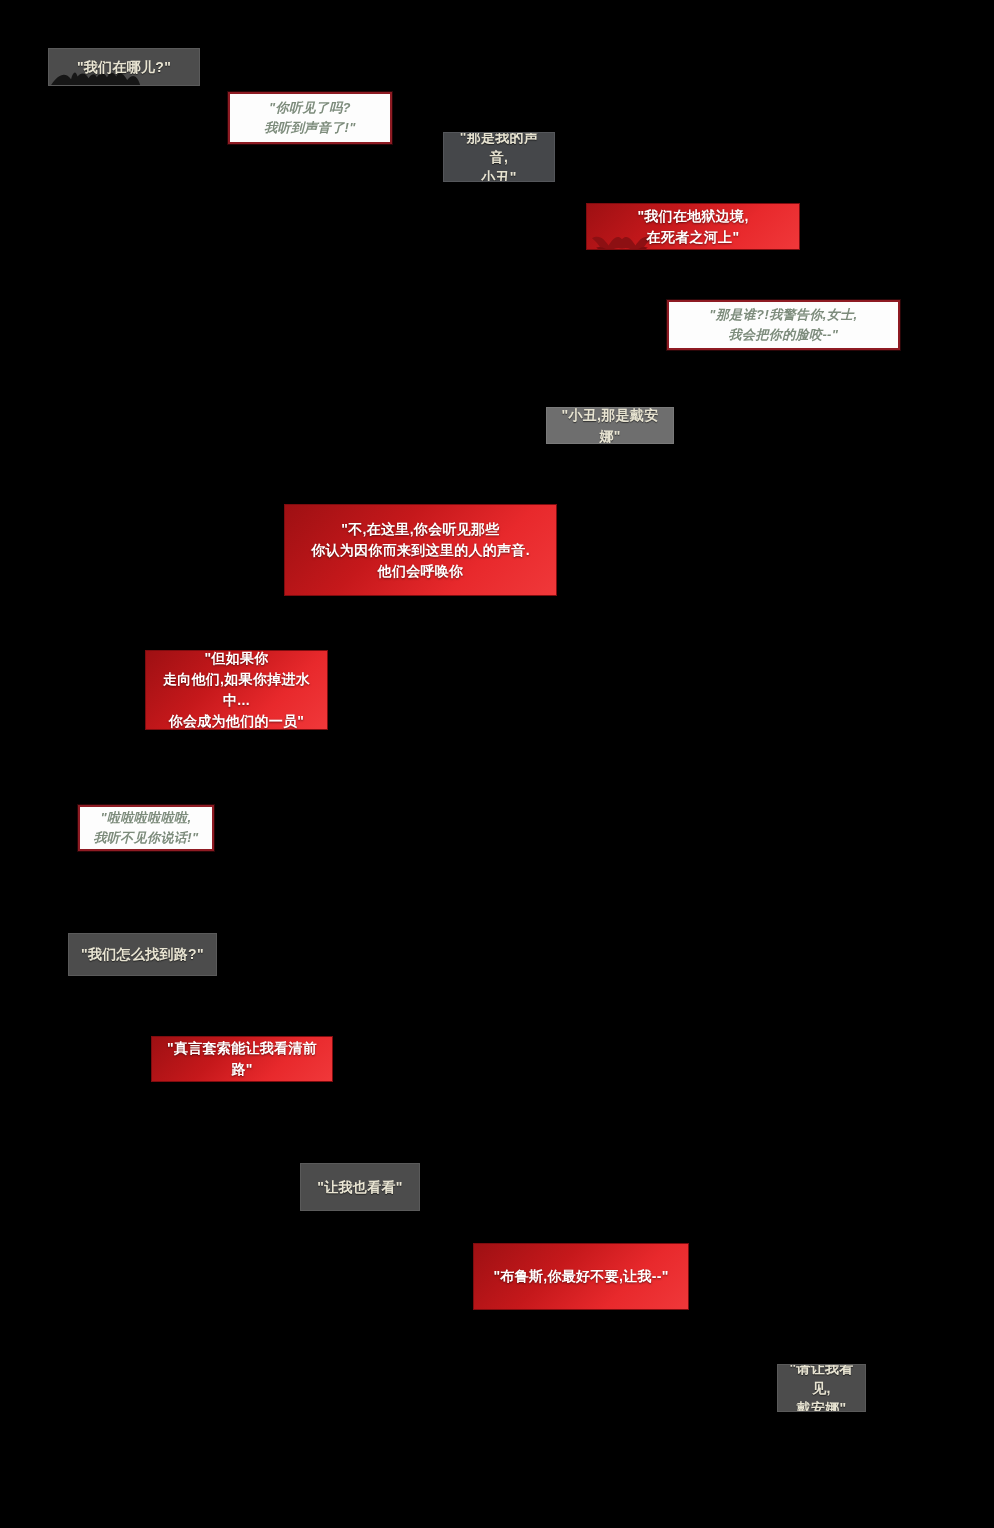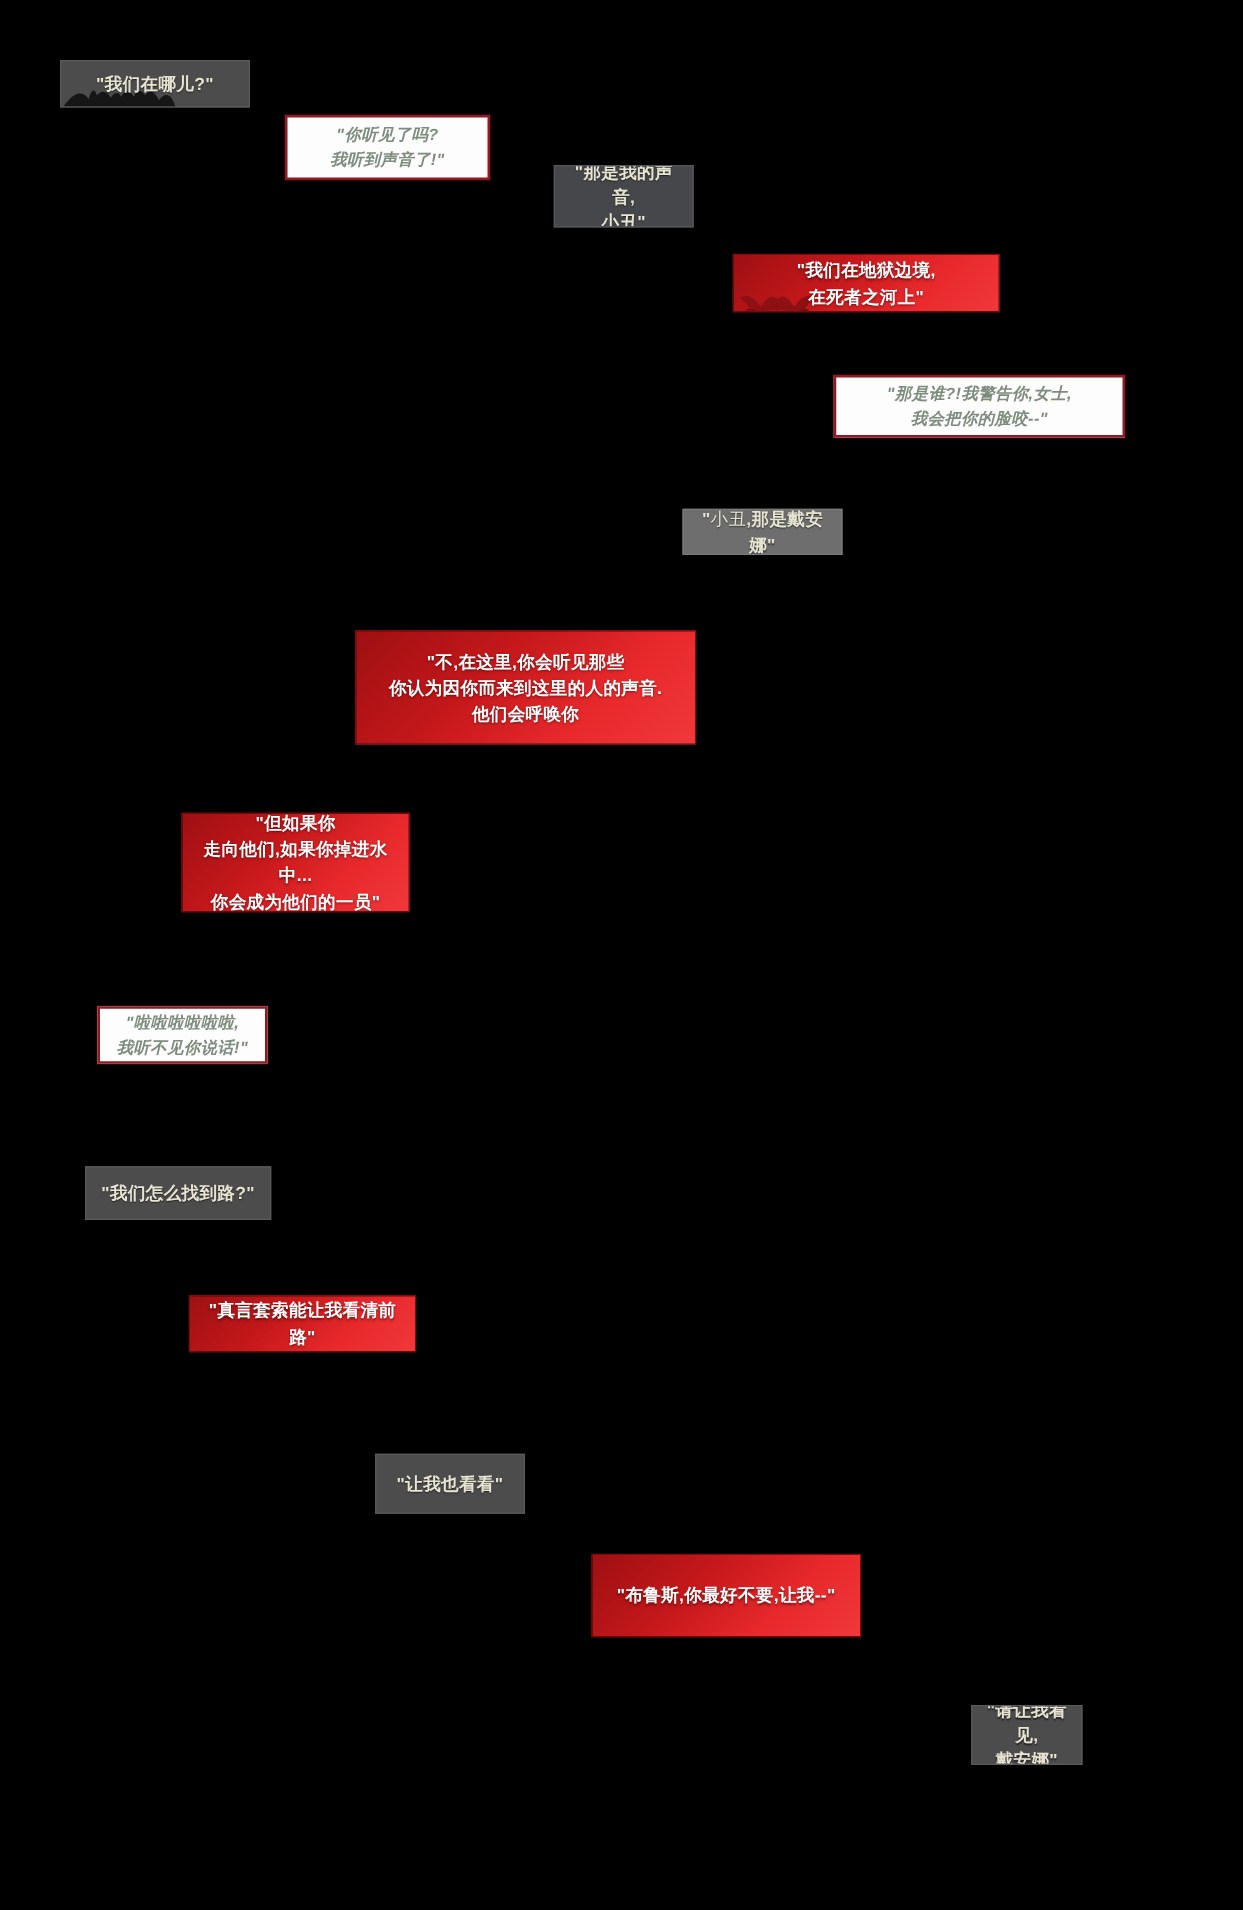--- a/index.html
+++ b/index.html
@@ -62,21 +62,21 @@
     font-size: 13px;
     font-weight: 700;
     font-style: italic;
     line-height: 1.55;
     letter-spacing: .4px;
     border: 2px solid #8e1b23;
     box-shadow: 0 0 0 1px #2a0608;
   }
 
   
-  .bubble .emph { font-weight: 400; }
+  .bubble .emph { font-weight: 700; }
 
   .bubble-text {
     position: relative;
     z-index: 2;
     padding: 0 10px;
   }
 
   
   .bat-logo {
     position: absolute;

